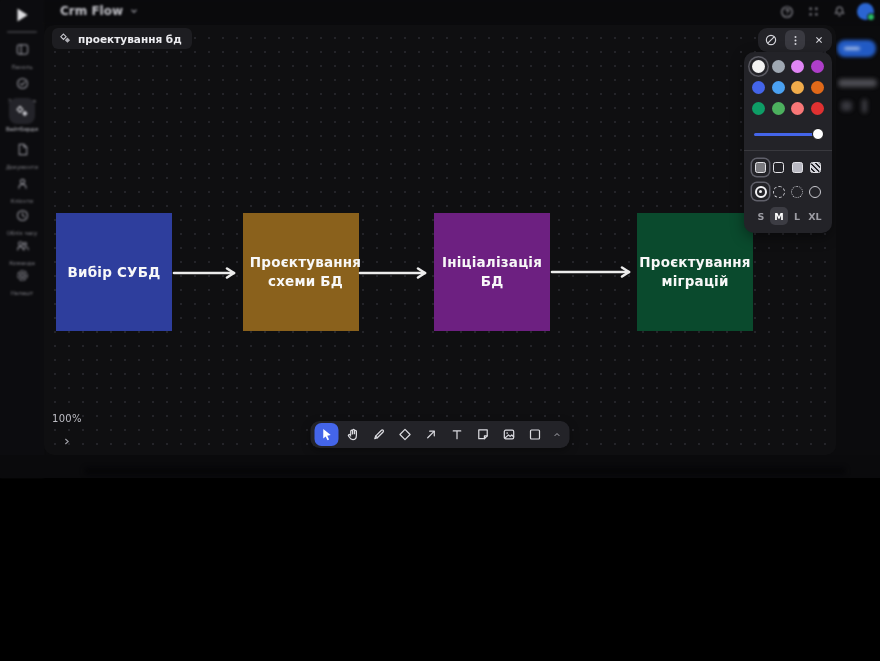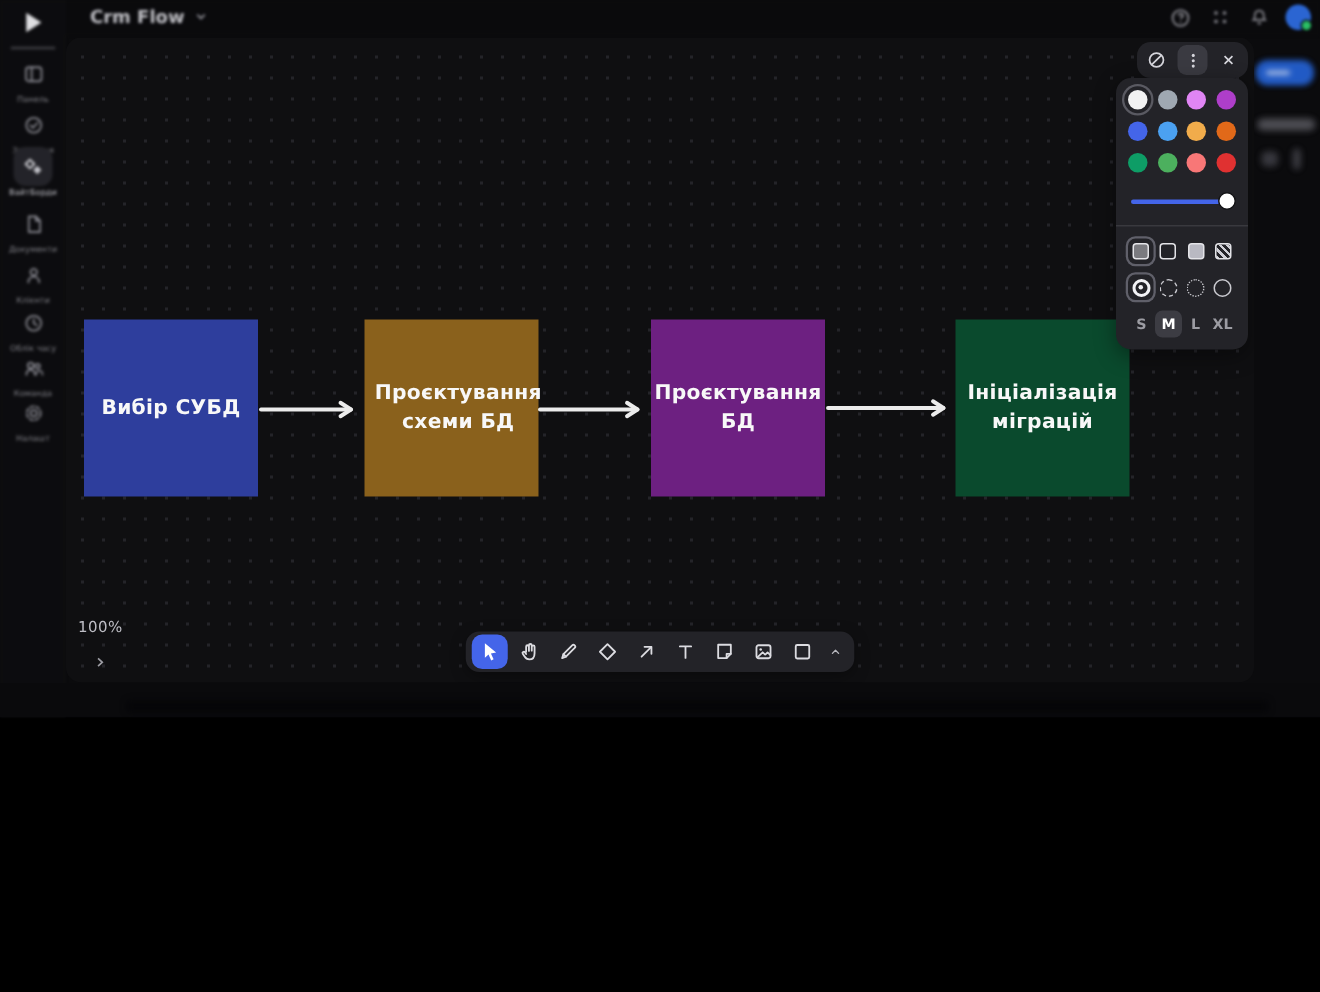--- a/index.html
+++ b/index.html
@@ -236,26 +236,33 @@
       <div class="blur-share">
           <i></i>
         </div>
       <div class="blur-text"></div>
       <div class="blur-ctrl-a"></div>
       <div class="blur-ctrl-b"></div>
     </div>
 
     <div class="canvas">
 
+      <div class="tag">
+        <svg width="13" height="13" viewBox="0 0 16 16" fill="none" stroke="currentColor" stroke-width="1.3">
+          <path d="M5.5 2.5 L8.8 5.8 L5.5 9.1 L2.2 5.8 Z"></path>
+            <path d="M10.4 6.8 L13.6 10 L10.4 13.2 L7.2 10 Z" fill="currentColor" stroke="none" opacity=".85"></path>
+        </svg>
+        <span class="tag-label">проектування бд</span>
+      </div>
 
       <div id="nodes">
           <div class="node" style="background: rgb(46, 62, 157);">Вибір СУБД</div>
           <div class="node" style="background: rgb(138, 97, 28); padding-left: 14px;">Проєктування схеми БД</div>
-          <div class="node" style="background: rgb(109, 32, 129);">Проєктування БД</div>
-          <div class="node" style="background: rgb(10, 74, 45);">Ініціалізація міграцій</div>
+          <div class="node" style="background: rgb(109, 32, 129);">Ініціалізація БД</div>
+          <div class="node" style="background: rgb(10, 74, 45);">Проєктування міграцій</div>
         </div>
 
       <svg class="edges" viewBox="0 0 792 430">
         <g stroke="#ececec" stroke-width="2.6" fill="none" stroke-linecap="round">
           <path d="M130 248 H190"></path>
             <path d="M190 248 l-7 -4.5 M190 248 l-7 4.5"></path>
           <path d="M316 248 H381"></path>
             <path d="M381 248 l-7 -4.5 M381 248 l-7 4.5"></path>
           <path d="M508 247 H585"></path>
             <path d="M585 247 l-7 -4.5 M585 247 l-7 4.5"></path>

